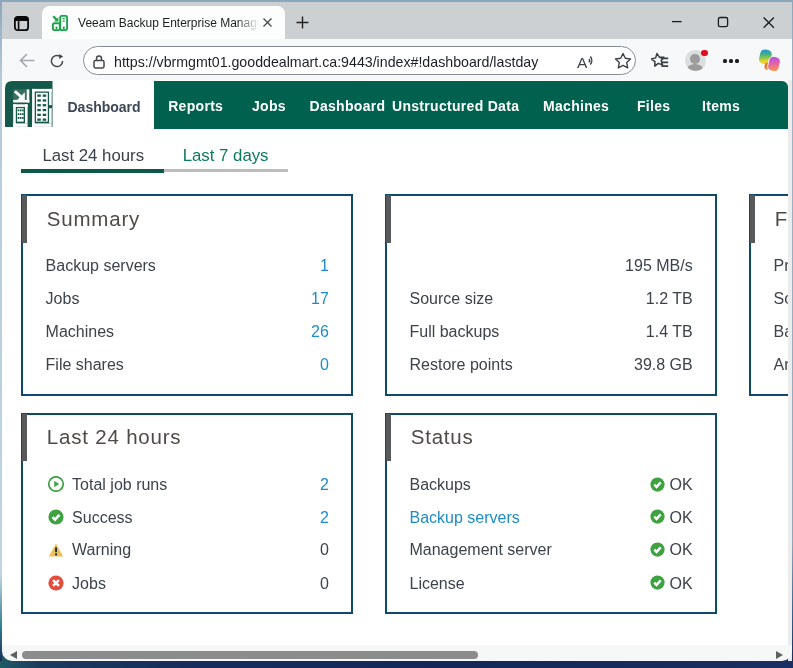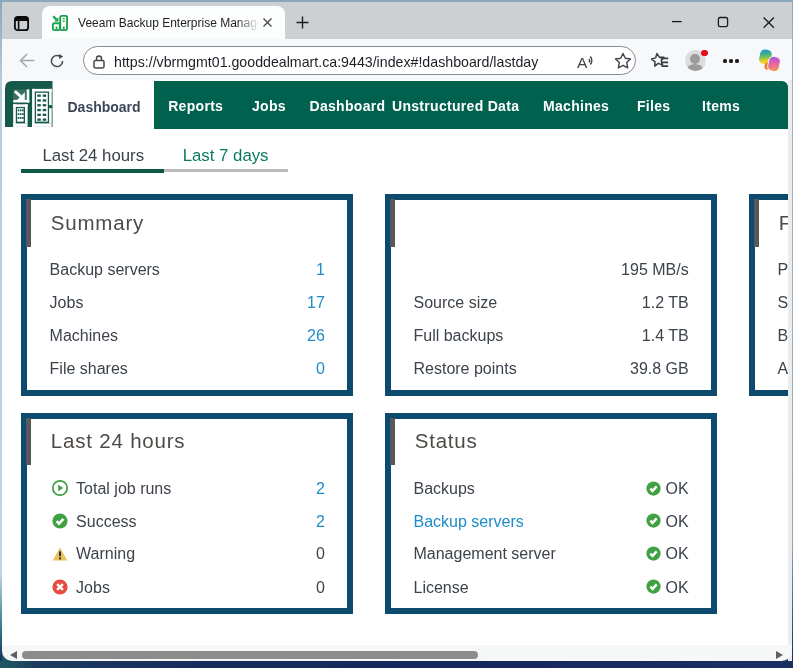--- a/index.html
+++ b/index.html
@@ -33,21 +33,21 @@
   #navwhite { left:0; top:0; width:152.2px; height:48px; background:#fff; }
   .navitem { top:0; height:48px; line-height:51.5px; color:#fff; font-size:14px; font-weight:bold; letter-spacing:0.3px; }
   #dash { left:65.5px; top:0; height:48px; line-height:52px; color:#3b4656; font-size:14px; font-weight:bold; }
 
   
   .tabtxt { font-size:16.8px; }
   #u1 { left:20.7px; top:169px; width:143.2px; height:4px; background:#0e5847; }
   #u2 { left:163.9px; top:169px; width:124.6px; height:2.5px; background:#bcbcbc; }
 
   
-  .card { background:#fff; border:6px solid #0c4a6e; width:332px; height:201.5px; }
+  .card { background:#fff; border:2px solid #0c4a6e; width:332px; height:201.5px; }
   .accent { position:absolute; left:-1px; top:-1px; width:4.5px; height:47.5px; background:#58595b; }
   .ctitle { position:absolute; left:23.5px; top:12.8px; font-size:20.5px; color:#4e4a46; letter-spacing:0.8px; line-height:1; }
   .row { position:absolute; left:22.3px; right:22.5px; height:20px; font-size:16px; color:#3d434b; }
   .row .lab { position:absolute; left:0; top:0; }
   .row .val { position:absolute; right:0; top:0; }
   .blue { color:#1e8cc8; }
   .row .ic { position:absolute; left:2.8px; top:0.2px; }
   .row .lab2 { position:absolute; left:26.5px; top:0; }
   .okgrp { position:absolute; right:0; top:0; }
 </style>

